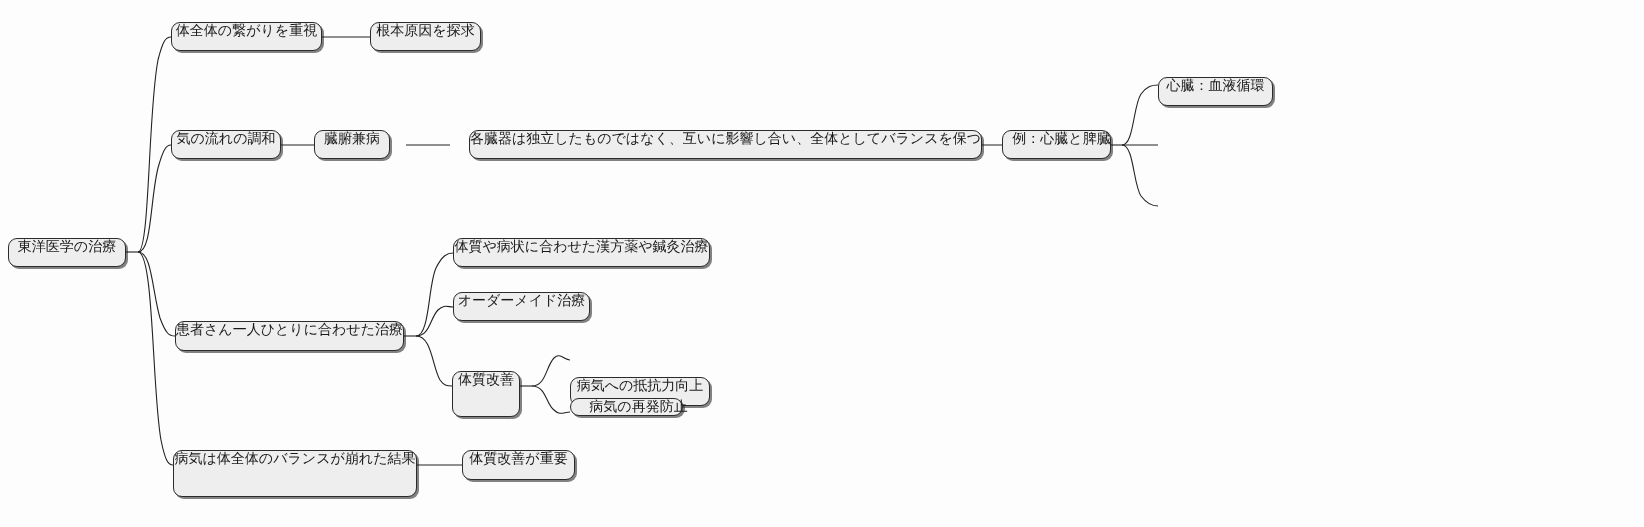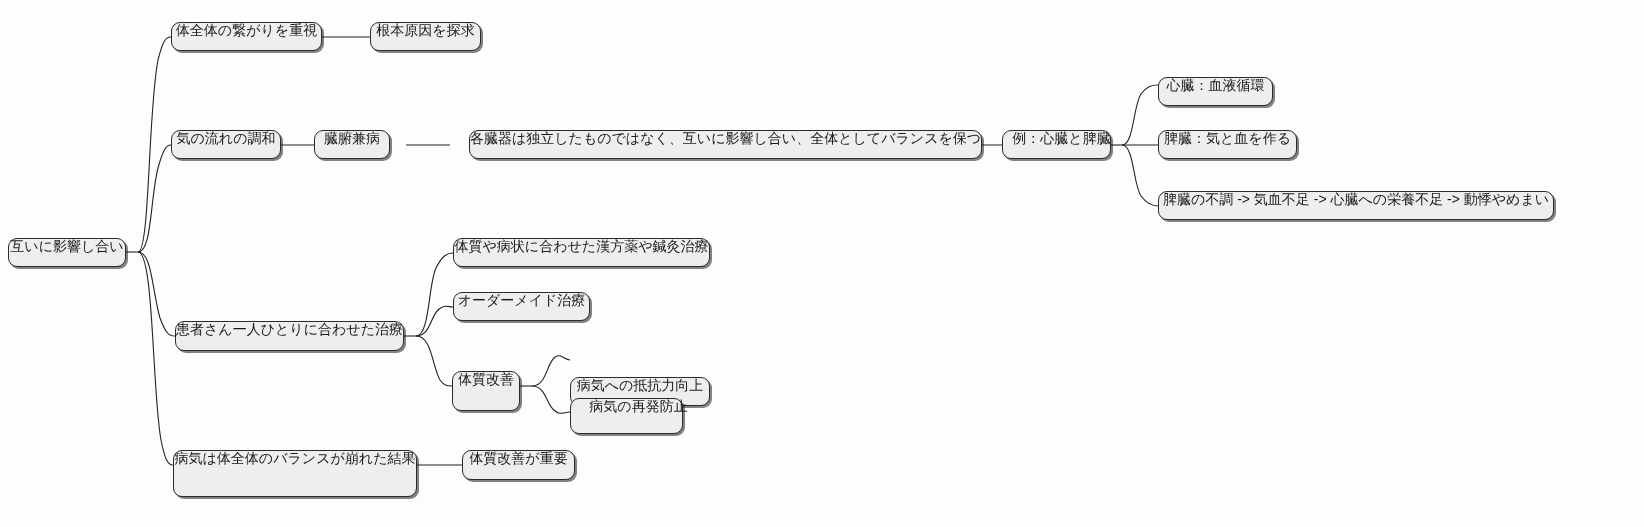--- a/index.html
+++ b/index.html
@@ -74,21 +74,21 @@
       <path d="M416,336 C432,336 432,366 440,380 C444,386 448,386 452,386"></path>
       <path d="M520,386 L532,386"></path>
       <path d="M532,386 C546,386 546,366 554,358 C560,352 564,360 570,360"></path>
       <path d="M532,386 C546,386 546,404 554,410 C560,416 564,412 570,412"></path>
 
       <path d="M417,465 L462,465"></path>
     </g>
   </svg>
 
   <div class="node" style="left:8px; top:238px; width:118px; height:29px;">
-    <span class="node-label">互いに影響し合い</span>
+    <span class="node-label">東洋医学の治療</span>
   </div>
 
   <div class="node" style="left:171px; top:22px; width:151px; height:29px;">
     <span class="node-label">体全体の繋がりを重視</span>
   </div>
   <div class="node" style="left:370px; top:22px; width:111px; height:29px;">
     <span class="node-label">根本原因を探求</span>
   </div>
 
   <div class="node" style="left:171px; top:130px; width:110px; height:29px;">
@@ -100,43 +100,37 @@
   <div class="node" style="left:450px; top:130px; width:513px; height:29px;margin-left:19px;">
     <span class="node-label">各臓器は独立したものではなく、互いに影響し合い、全体としてバランスを保つ</span>
   </div>
   <div class="node" style="left:1002px; top:130px; width:109px; height:29px;padding-left:20px;">
     <span class="node-label">例：心臓と脾臓</span>
   </div>
 
   <div class="node" style="left:1158px; top:77px; width:115px; height:29px;">
     <span class="node-label">心臓：血液循環</span>
   </div>
-  <div class="node" style="left:1158px; top:130px; width:139px; height:29px;">
-    <span class="node-label">脾臓：気と血を作る</span>
-  </div>
-  <div class="node" style="left:1158px; top:191px; width:396px; height:29px;">
-    <span class="node-label">脾臓の不調 -&gt; 気血不足 -&gt; 心臓への栄養不足 -&gt; 動悸やめまい</span>
-  </div>
 
   <div class="node" style="left:175px; top:321px; width:229px; height:30px;">
     <span class="node-label">患者さん一人ひとりに合わせた治療</span>
   </div>
   <div class="node" style="left:453px; top:238px; width:257px; height:29px;">
     <span class="node-label">体質や病状に合わせた漢方薬や鍼灸治療</span>
   </div>
   <div class="node" style="left:453px; top:292px; width:137px; height:29px;">
     <span class="node-label">オーダーメイド治療</span>
   </div>
-  <div class="node" style="left:452px; top:371px; width:68px; height:40px;">
+  <div class="node" style="left:452px; top:371px; width:68px; height:46px;">
     <span class="node-label">体質改善</span>
   </div>
   <div class="node" style="left:570px; top:345px; width:140px; height:29px;margin-top:32px;">
     <span class="node-label">病気への抵抗力向上</span>
   </div>
-  <div class="node" style="left:570px; top:398px; width:113px; height:36px;padding-left:34px;">
+  <div class="node" style="left:570px; top:398px; width:113px; height:18px;padding-left:34px;">
     <span class="node-label">病気の再発防止</span>
   </div>
 
   <div class="node" style="left:173px; top:450px; width:244px; height:47px;">
     <span class="node-label">病気は体全体のバランスが崩れた結果</span>
   </div>
   <div class="node" style="left:462px; top:450px; width:113px; height:30px;">
     <span class="node-label">体質改善が重要</span>
   </div>
 

